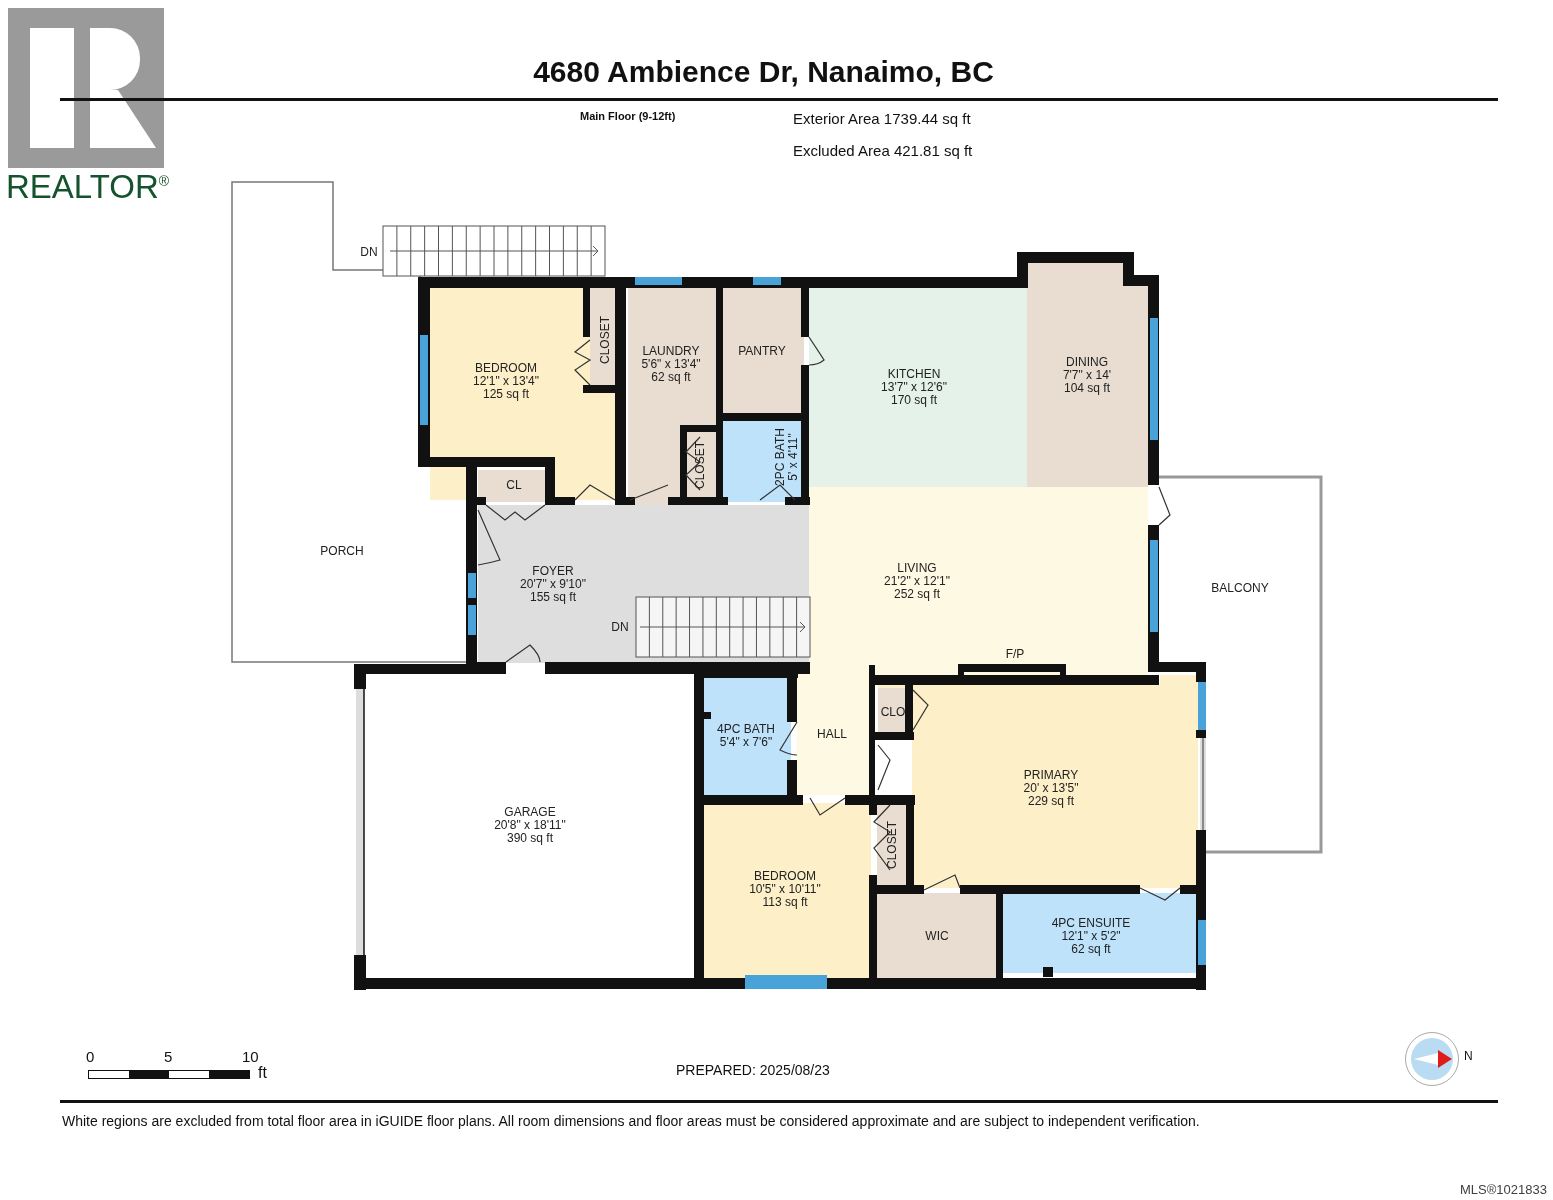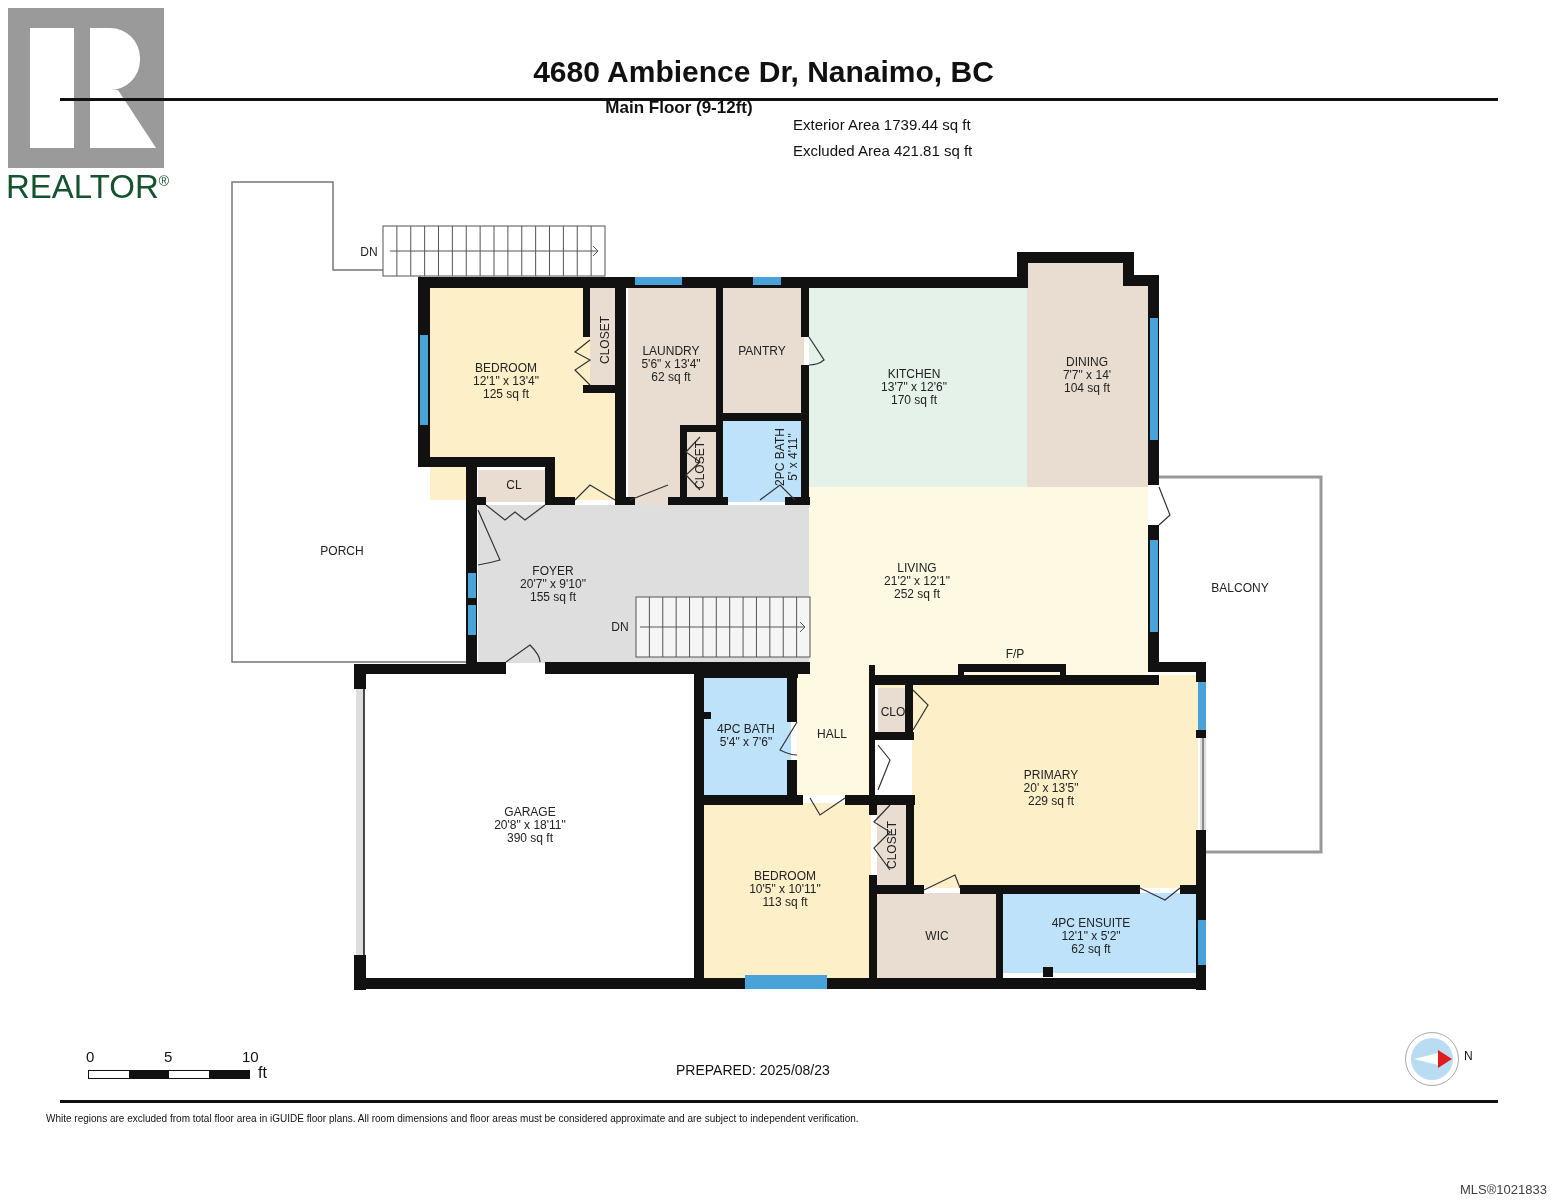--- a/index.html
+++ b/index.html
@@ -4,32 +4,32 @@
 <style>
   html,body{margin:0;padding:0;background:#fff;}
   body{width:1553px;height:1200px;position:relative;overflow:hidden;font-family:"Liberation Sans",sans-serif;color:#111;}
   .abs{position:absolute;}
   #logo{left:8px;top:8px;width:156px;height:160px;background:#9a9a9a;}
   #logo .bar{position:absolute;background:#fff;}
   #realtor-text{left:6px;top:168px;font-size:33px;color:#14532d;letter-spacing:0px;}
   #realtor-text sup{font-size:14px;}
   #title{left:0;width:1527px;top:55px;text-align:center;font-size:30px;font-weight:bold;}
   #title-rule{left:60px;top:98px;width:1438px;height:3px;background:#111;}
-  #floor-label{left:580px;top:98px;width:198px;text-align:center;font-size:17px;font-weight:bold;}
-  #ext-area{left:793px;top:110px;font-size:15px;margin-top:6px;}
+  #floor-label{left:580px;top:110px;width:198px;text-align:left;font-size:11px;font-weight:bold;}
+  #ext-area{left:793px;top:110px;font-size:15px;}
   #excl-area{left:793px;top:135px;font-size:15px;margin-top:7px;}
   svg#plan{position:absolute;left:0;top:0;}
   .room-label{font-family:"Liberation Sans",sans-serif;font-size:12px;fill:#222;text-anchor:middle;}
   #scale{left:86px;top:1048px;}
   #scale-nums span{position:absolute;font-size:15px;top:0;}
   #scale-bar{position:absolute;top:22px;left:2px;width:160px;height:7px;border:1px solid #111;display:flex;}
   #scale-bar div{flex:1;}
   #prepared{left:676px;top:1062px;font-size:14px;}
   #bottom-rule{left:60px;top:1100px;width:1438px;height:3px;background:#111;}
-  #disclaimer{left:46px;top:1113px;font-size:10px;}
+  #disclaimer{left:62px;top:1113px;font-size:14px;}
   #mls{left:1460px;top:1182px;font-size:13px;color:#404040;}
   #compass{left:1405px;top:1032px;width:52px;height:52px;border-radius:50%;border:1px solid #aaa;background:#fff;}
   #compass-inner{position:absolute;left:5px;top:5px;width:42px;height:42px;border-radius:50%;background:#b9dcf2;}
   #compass-n{left:1464px;top:1049px;font-size:12px;}
 </style>
 </head>
 <body>
 
 <div id="logo" class="abs">
   <div class="bar" style="left:22px;top:20px;width:44px;height:120px;"></div>

